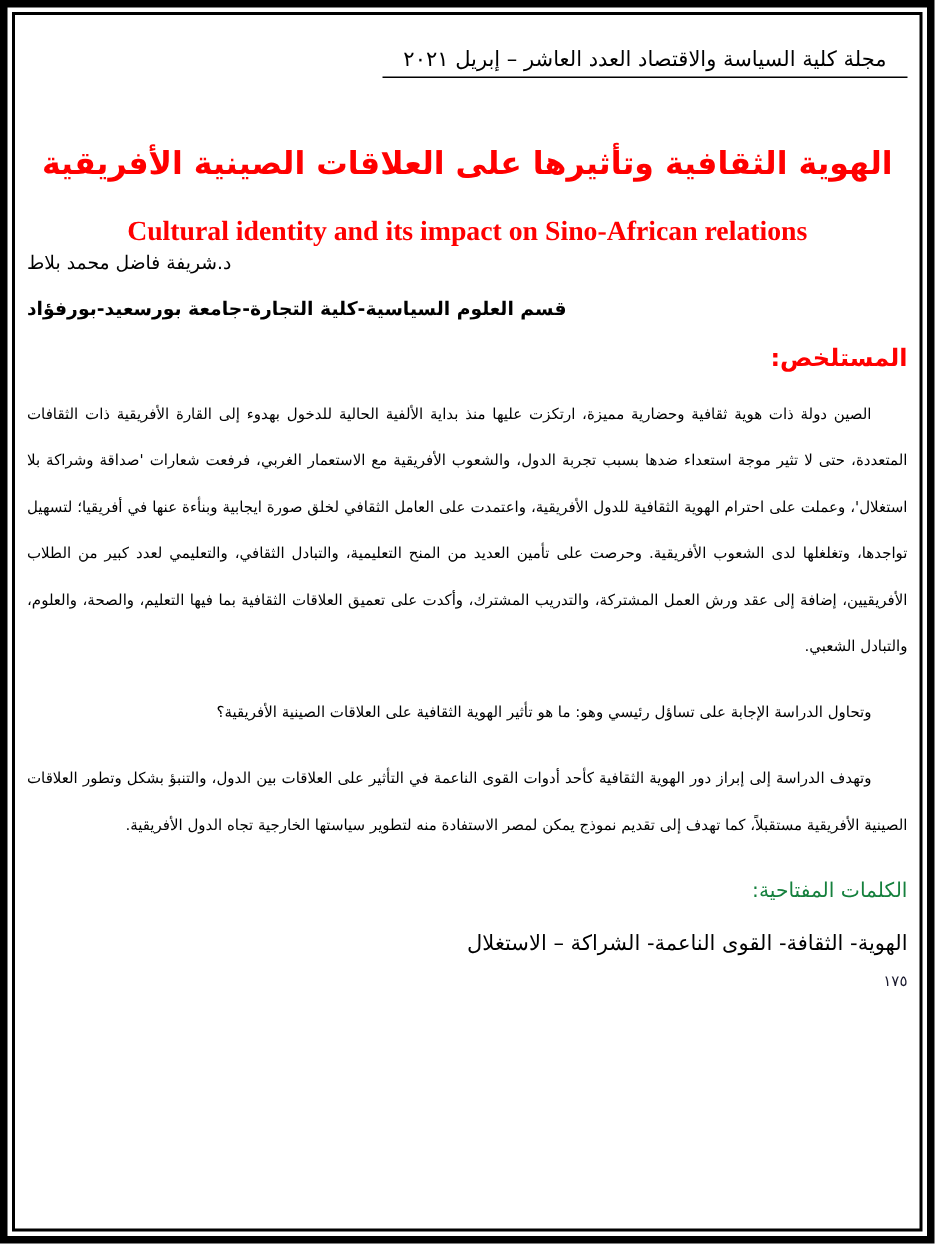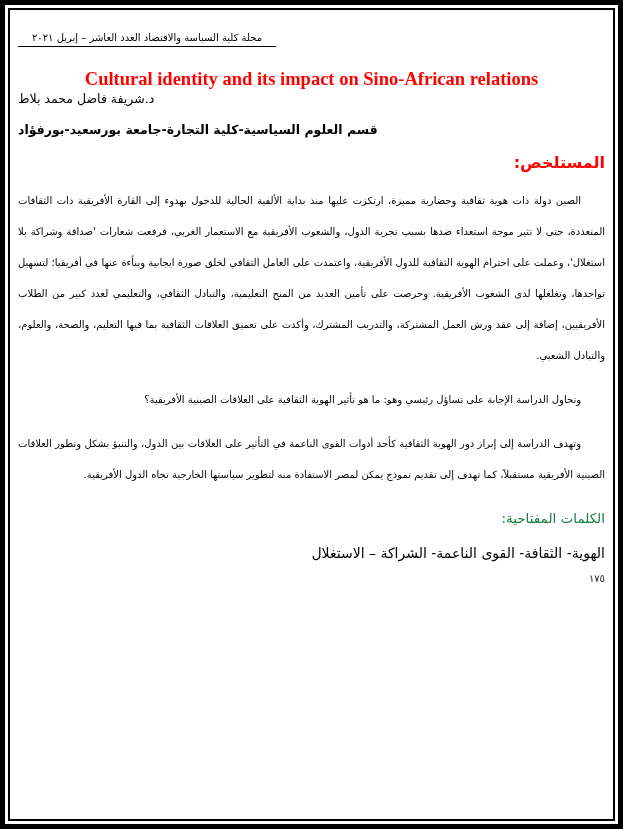--- a/index.html
+++ b/index.html
@@ -18,22 +18,22 @@
     background: #ffffff;
   }
   .page-frame-inner {
     width: 100%; height: 100%;
     border: 2px solid #000000;
     padding: 22px 8px 0 8px;
     overflow: hidden;
     direction: rtl;
   }
   .journal-header {
-    text-align: left;
-    font-size: 10px;
+    text-align: right;
+    font-size: 14px;
     color: #000000;
   }
   .journal-header span {
     display: inline-block;
     border-bottom: 1.5px solid #000000;
     padding: 0 14px 3px 14px;
   }
   .title-ar {
     margin-top: 44px;
     text-align: center;
@@ -102,20 +102,21 @@
 </head>
 <body>
 
 <div class="page-frame-outer">
   <div class="page-frame-inner">
 
     <div class="journal-header">
       <span>مجلة كلية السياسة والاقتصاد العدد العاشر  –  إبريل ٢٠٢١</span>
     </div>
 
+    <h1 class="title-ar">الهوية الثقافية وتأثيرها على العلاقات الصينية الأفريقية</h1>
 
     <h2 class="title-en">Cultural identity and its impact on Sino-African relations</h2>
 
     <div class="author-line">د.شريفة فاضل محمد بلاط</div>
 
     <div class="affiliation-line">قسم العلوم السياسية-كلية التجارة-جامعة بورسعيد-بورفؤاد</div>
 
     <div class="abstract-heading">المستلخص:</div>
 
     <p class="body-paragraph">الصين دولة ذات هوية ثقافية وحضارية مميزة، ارتكزت عليها منذ بداية الألفية الحالية للدخول بهدوء إلى القارة الأفريقية ذات الثقافات المتعددة، حتى لا تثير موجة استعداء ضدها بسبب تجربة الدول، والشعوب الأفريقية مع الاستعمار الغربي، فرفعت شعارات 'صداقة وشراكة بلا استغلال'، وعملت على احترام الهوية الثقافية للدول الأفريقية، واعتمدت على العامل الثقافي لخلق صورة ايجابية وبنأءة عنها في أفريقيا؛ لتسهيل تواجدها، وتغلغلها لدى الشعوب الأفريقية. وحرصت على تأمين العديد من المنح التعليمية، والتبادل الثقافي، والتعليمي لعدد كبير من الطلاب الأفريقيين، إضافة إلى عقد ورش العمل المشتركة، والتدريب المشترك، وأكدت على تعميق العلاقات الثقافية بما فيها التعليم، والصحة، والعلوم، والتبادل الشعبي.</p>

